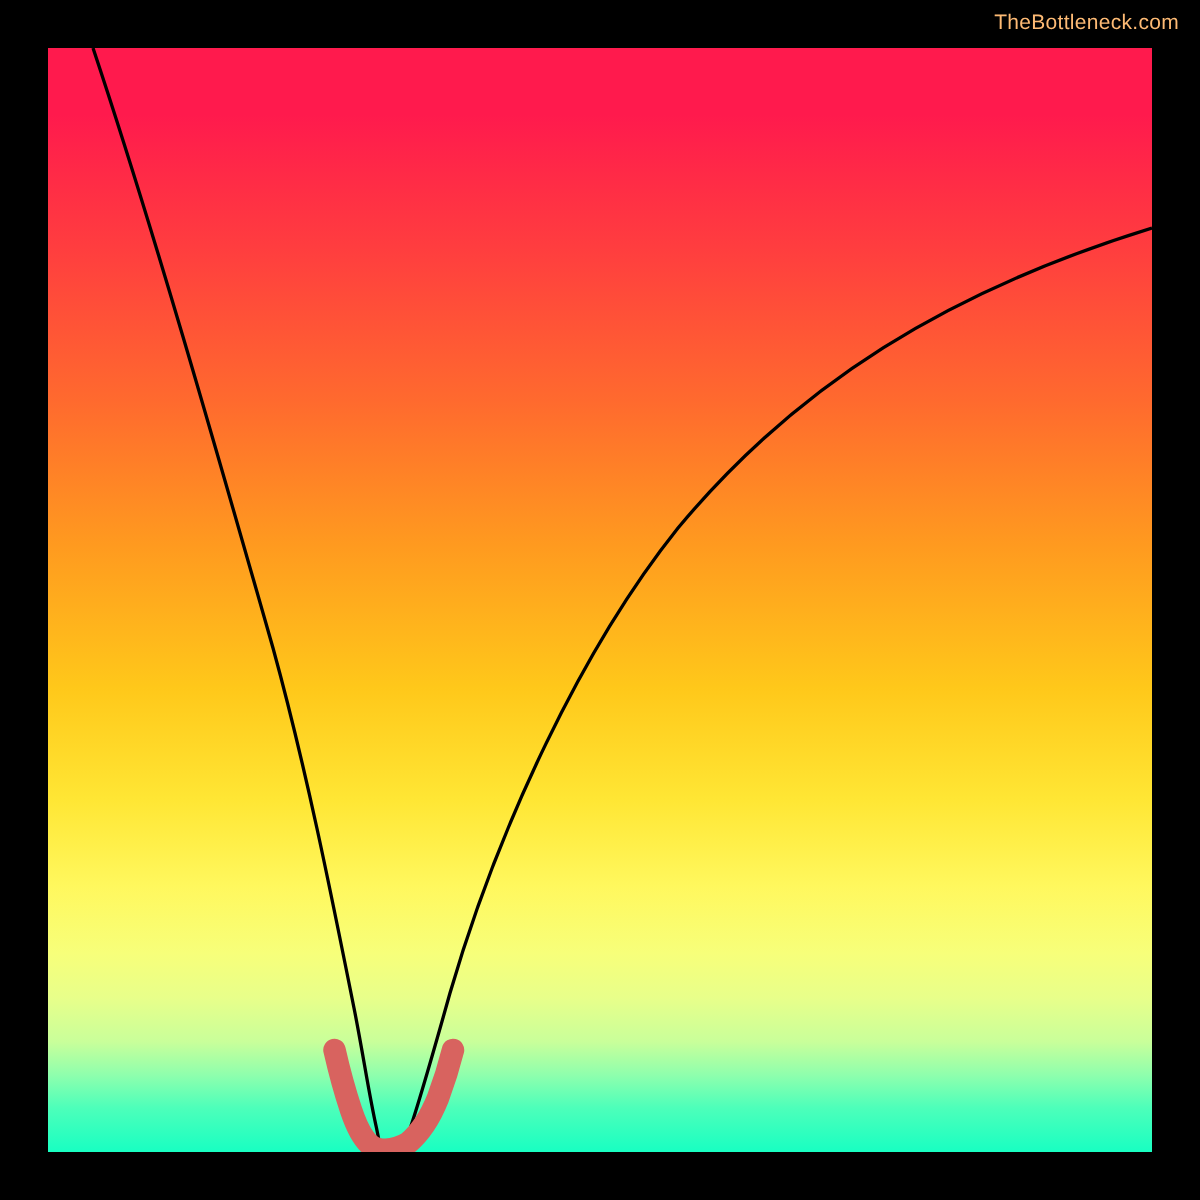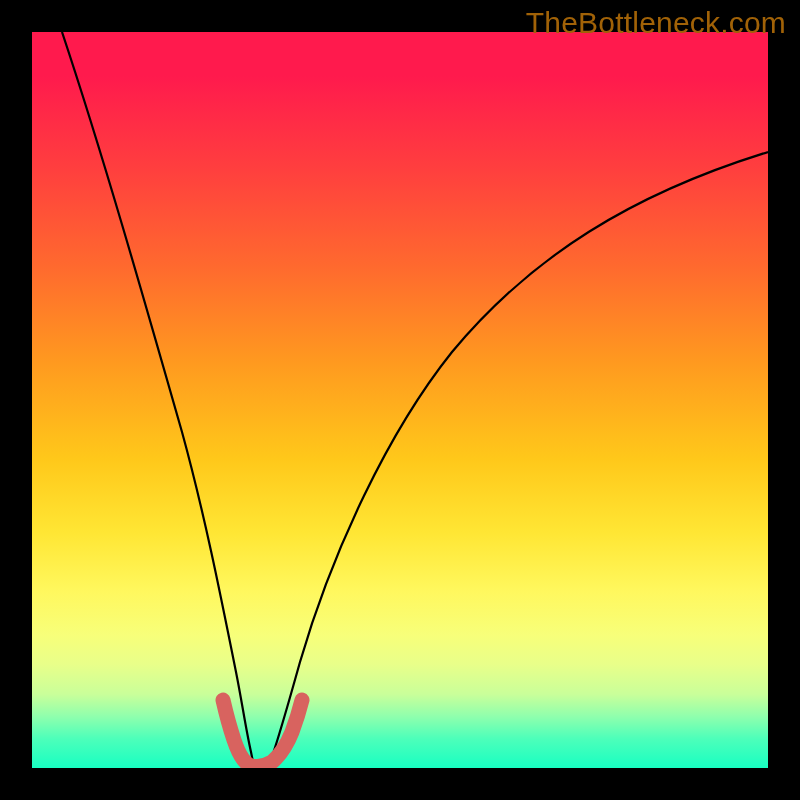--- a/index.html
+++ b/index.html
@@ -40,22 +40,22 @@
       #c9ff9a 90%,
       #8fffad 93%,
       #4dffba 96%,
       #18ffc2 100%
     );
   }
   .watermark {
     position: absolute;
     top: 6px;
     right: 14px;
-    color: #a16207;
-    font-size: 30px;
+    color: #fdba74;
+    font-size: 14px;
     letter-spacing: 0.2px;
     font-weight: 500;
   }
   svg.curve {
     position: absolute;
     left: 0;
     top: 0;
   }
 </style>
 </head>

